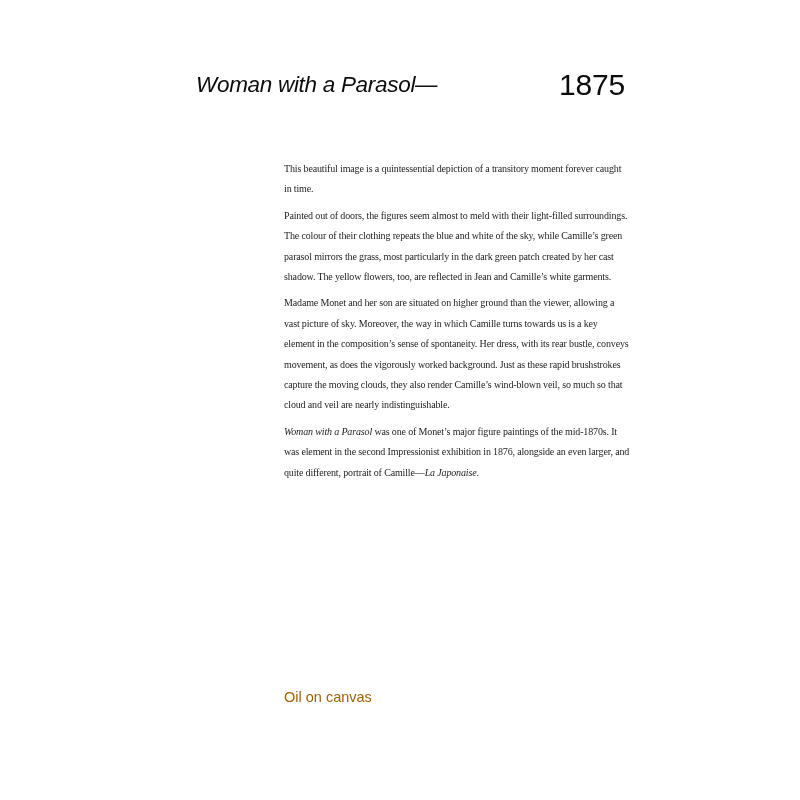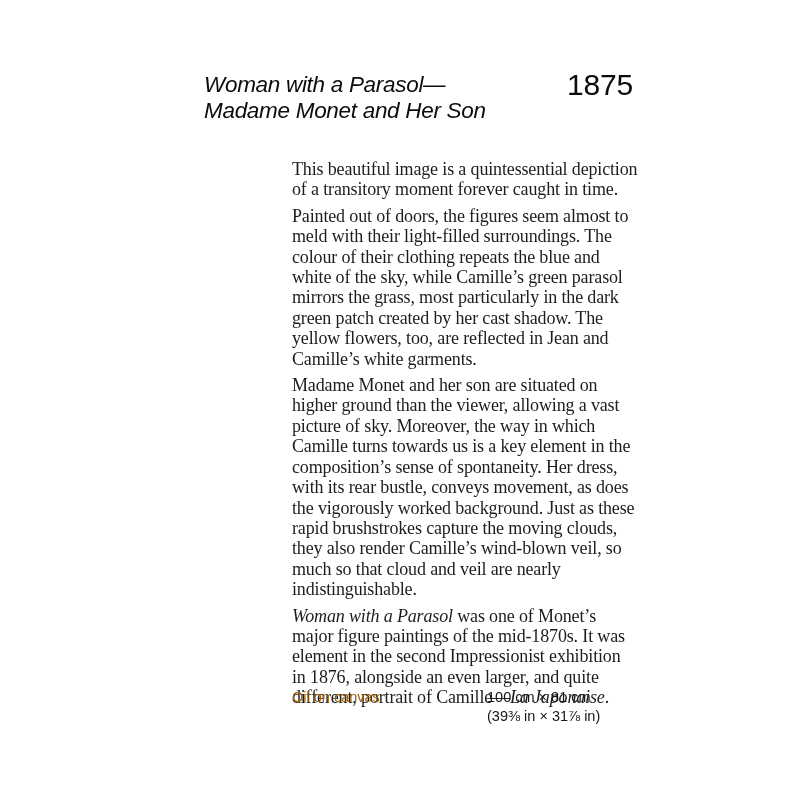--- a/index.html
+++ b/index.html
@@ -7,21 +7,20 @@
     padding: 0;
     background: #ffffff;
   }
   .page {
     position: relative;
     width: 657px;
     height: 800px;
     background: #ffffff;
     overflow: hidden;
     font-family: "Liberation Sans", sans-serif;
-    margin-left: 8px;
   }
   .title-block {
     position: absolute;
     left: 196px;
     top: 72px;
     font-style: italic;
     font-size: 22.5px;
     line-height: 26px;
     letter-spacing: -0.3px;
     color: #0c0c0c;
@@ -35,21 +34,21 @@
     line-height: 26px;
     letter-spacing: -0.2px;
     color: #0c0c0c;
   }
   .body-col {
     position: absolute;
     left: 284px;
     top: 159px;
     width: 346px;
     font-family: "Liberation Serif", serif;
-    font-size: 18px;
+    font-size: 10px;
     line-height: 20.4px;
     letter-spacing: -0.15px;
     color: #1d1d1d;
     text-rendering: optimizeLegibility;
   }
   .body-col p {
     margin: 0 0 6px 0;
   }
   .body-col em {
   }
@@ -70,32 +69,27 @@
     color: #161616;
   }
 </style>
 </head>
 <body>
 
 <div class="page">
 
   <div class="title-block">
     <div class="title-line">Woman with a Parasol—</div>
-    <div class="title-line">Madame Monet and Her Son</div>
   </div>
 
   <div class="year">1875</div>
 
   <div class="body-col">
     <p>This beautiful image is a quintessential depiction of a transitory moment forever caught in time.</p>
     <p>Painted out of doors, the figures seem almost to meld with their light-filled surroundings. The colour of their clothing repeats the blue and white of the sky, while Camille’s green parasol mirrors the grass, most particularly in the dark green patch created by her cast shadow. The yellow flowers, too, are reflected in Jean and Camille’s white garments.</p>
     <p>Madame Monet and her son are situated on higher ground than the viewer, allowing a vast picture of sky. Moreover, the way in which Camille turns towards us is a key element in the composition’s sense of spontaneity. Her dress, with its rear bustle, conveys movement, as does the vigorously worked background. Just as these rapid brushstrokes capture the moving clouds, they also render Camille’s wind-blown veil, so much so that cloud and veil are nearly indistinguishable.</p>
     <p><em>Woman with a Parasol</em><span> was one of Monet’s major figure paintings of the mid-1870s. It was element in the second Impressionist exhibition in 1876, alongside an even larger, and quite different, portrait of Camille—</span><em>La Japonaise</em><span>.</span></p>
   </div>
 
   <div class="medium">Oil on canvas</div>
 
-  <div class="dims">
-    <div>100 cm × 81 cm</div>
-    <div>(39⅜ in × 31⅞ in)</div>
-  </div>
 
 </div>
 
 </body></html>

